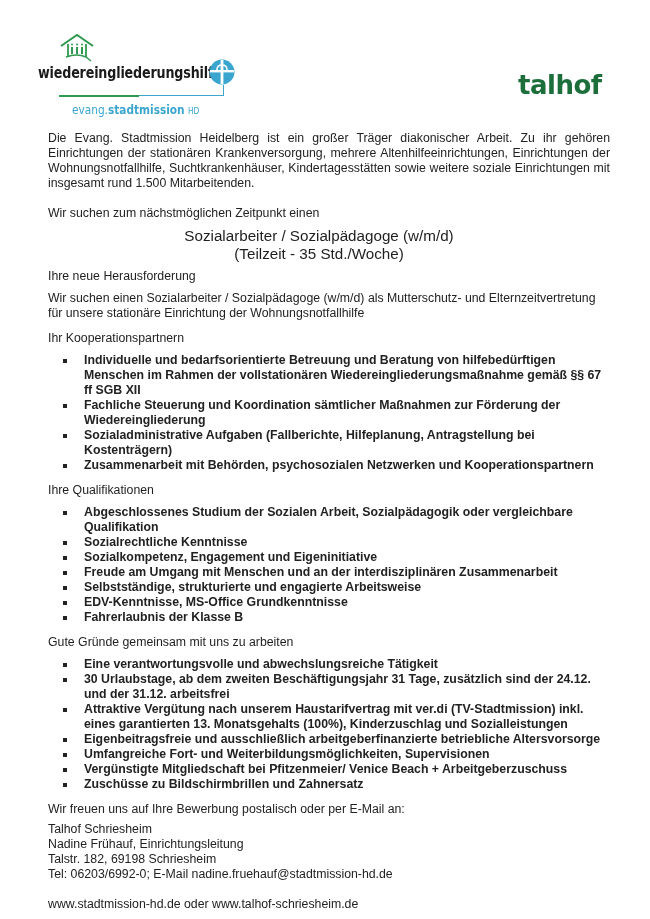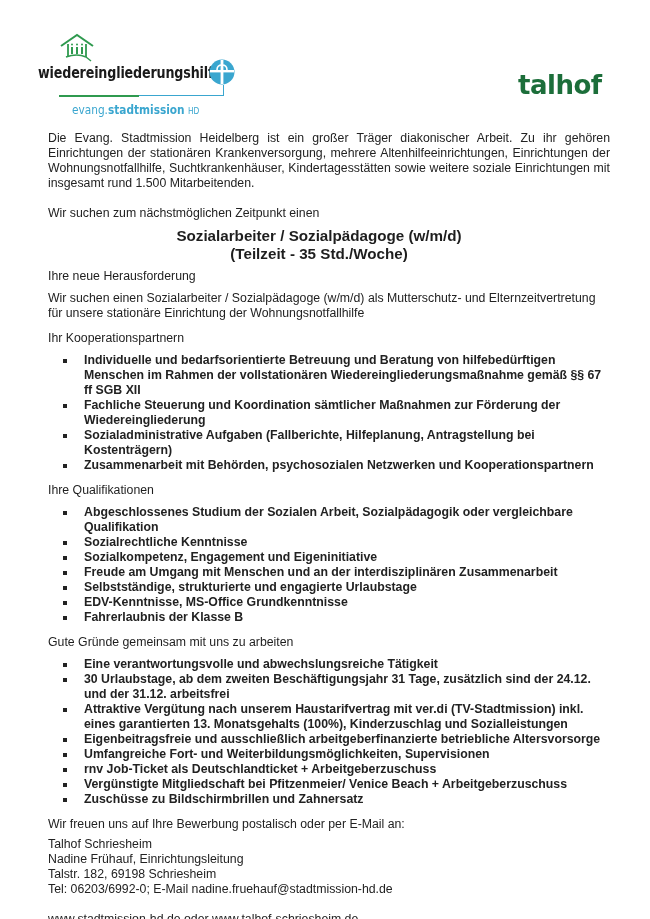--- a/index.html
+++ b/index.html
@@ -16,21 +16,21 @@
     .evang-text { position: absolute; left: 34px; top: 70px; font-size: 12px; color: #3aa6cf; white-space: nowrap; font-family: "DejaVu Sans", sans-serif; transform: scaleX(0.88); transform-origin: left; }
     .evang-text b { font-weight: bold; }
     .evang-text .hd { font-size: 8.5px; }
     .talhof-logo { position: absolute; left: 518px; top: 70px; font-size: 26px; font-weight: bold; color: #1c6e3a; font-family: "DejaVu Sans", sans-serif; letter-spacing: -0.5px; }
 
     .content { position: absolute; left: 48px; top: 131px; width: 562px; line-height: 15px; }
     .justify { text-align: justify; text-align-last: left; }
     .intro { margin-bottom: 15px; }
     p { margin: 0; }
     .lead { margin-bottom: 6px; }
-    .title { text-align: center; font-weight: bold; font-size: 15.2px; line-height: 17.5px; color: #1e1e1e; margin-left: -20px; margin-bottom: 7px; }
+    .title { text-align: center; font-weight: normal; font-size: 15.2px; line-height: 17.5px; color: #1e1e1e; margin-left: -20px; margin-bottom: 7px; }
     .section-heading { font-weight: normal; color: #1e1e1e; margin-bottom: 7px; }
     .section { margin-bottom: 10px; }
     ul.bullets { list-style: none; margin-left: 15px; font-weight: bold; }
     ul.bullets li { position: relative; padding-left: 21px; }
     ul.bullets li .bullet-icon { position: absolute; left: 0; top: 6px; width: 4px; height: 4px; background: #222; }
     .contact-block { margin-top: 5px; margin-bottom: 15px; }
   </style>
 </head>
 <body>
 
@@ -87,35 +87,34 @@
     </ul>
   </div>
 
   <div class="section">
     <div class="section-heading">Ihre Qualifikationen</div>
     <ul class="bullets">
       <li><span class="bullet-icon"></span><span>Abgeschlossenes Studium der Sozialen Arbeit, Sozialpädagogik oder vergleichbare Qualifikation</span></li>
       <li><span class="bullet-icon"></span><span>Sozialrechtliche Kenntnisse</span></li>
       <li><span class="bullet-icon"></span><span>Sozialkompetenz, Engagement und Eigeninitiative</span></li>
       <li><span class="bullet-icon"></span><span>Freude am Umgang mit Menschen und an der interdisziplinären Zusammenarbeit</span></li>
-      <li><span class="bullet-icon"></span><span>Selbstständige, strukturierte und engagierte Urlaubstage</span></li>
+      <li><span class="bullet-icon"></span><span>Selbstständige, strukturierte und engagierte Arbeitsweise</span></li>
       <li><span class="bullet-icon"></span><span>EDV-Kenntnisse, MS-Office Grundkenntnisse</span></li>
       <li><span class="bullet-icon"></span><span>Fahrerlaubnis der Klasse B</span></li>
     </ul>
   </div>
 
   <div class="section">
     <div class="section-heading">Gute Gründe gemeinsam mit uns zu arbeiten</div>
     <ul class="bullets">
       <li><span class="bullet-icon"></span><span>Eine verantwortungsvolle und abwechslungsreiche Tätigkeit</span></li>
       <li><span class="bullet-icon"></span><span>30 Urlaubstage, ab dem zweiten Beschäftigungsjahr 31 Tage, zusätzlich sind der 24.12. und der 31.12. arbeitsfrei</span></li>
       <li><span class="bullet-icon"></span><span>Attraktive Vergütung nach unserem Haustarifvertrag mit ver.di (TV-Stadtmission) inkl.</span><br><span>eines garantierten 13. Monatsgehalts (100%), Kinderzuschlag und Sozialleistungen</span></li>
       <li><span class="bullet-icon"></span><span>Eigenbeitragsfreie und ausschließlich arbeitgeberfinanzierte betriebliche Altersvorsorge</span></li>
       <li><span class="bullet-icon"></span><span>Umfangreiche Fort- und Weiterbildungsmöglichkeiten, Supervisionen</span></li>
-      <li><span class="bullet-icon"></span><span>rnv Job-Ticket als Deutschlandticket + Arbeitgeberzuschuss</span></li>
       <li><span class="bullet-icon"></span><span>Vergünstigte Mitgliedschaft bei Pfitzenmeier/ Venice Beach + Arbeitgeberzuschuss</span></li>
       <li><span class="bullet-icon"></span><span>Zuschüsse zu Bildschirmbrillen und Zahnersatz</span></li>
     </ul>
   </div>
 
   <p>Wir freuen uns auf Ihre Bewerbung postalisch oder per E-Mail an:</p>
   <div class="contact-block">
     <div>Talhof Schriesheim</div>
     <div>Nadine Frühauf, Einrichtungsleitung</div>
     <div>Talstr. 182, 69198 Schriesheim</div>

